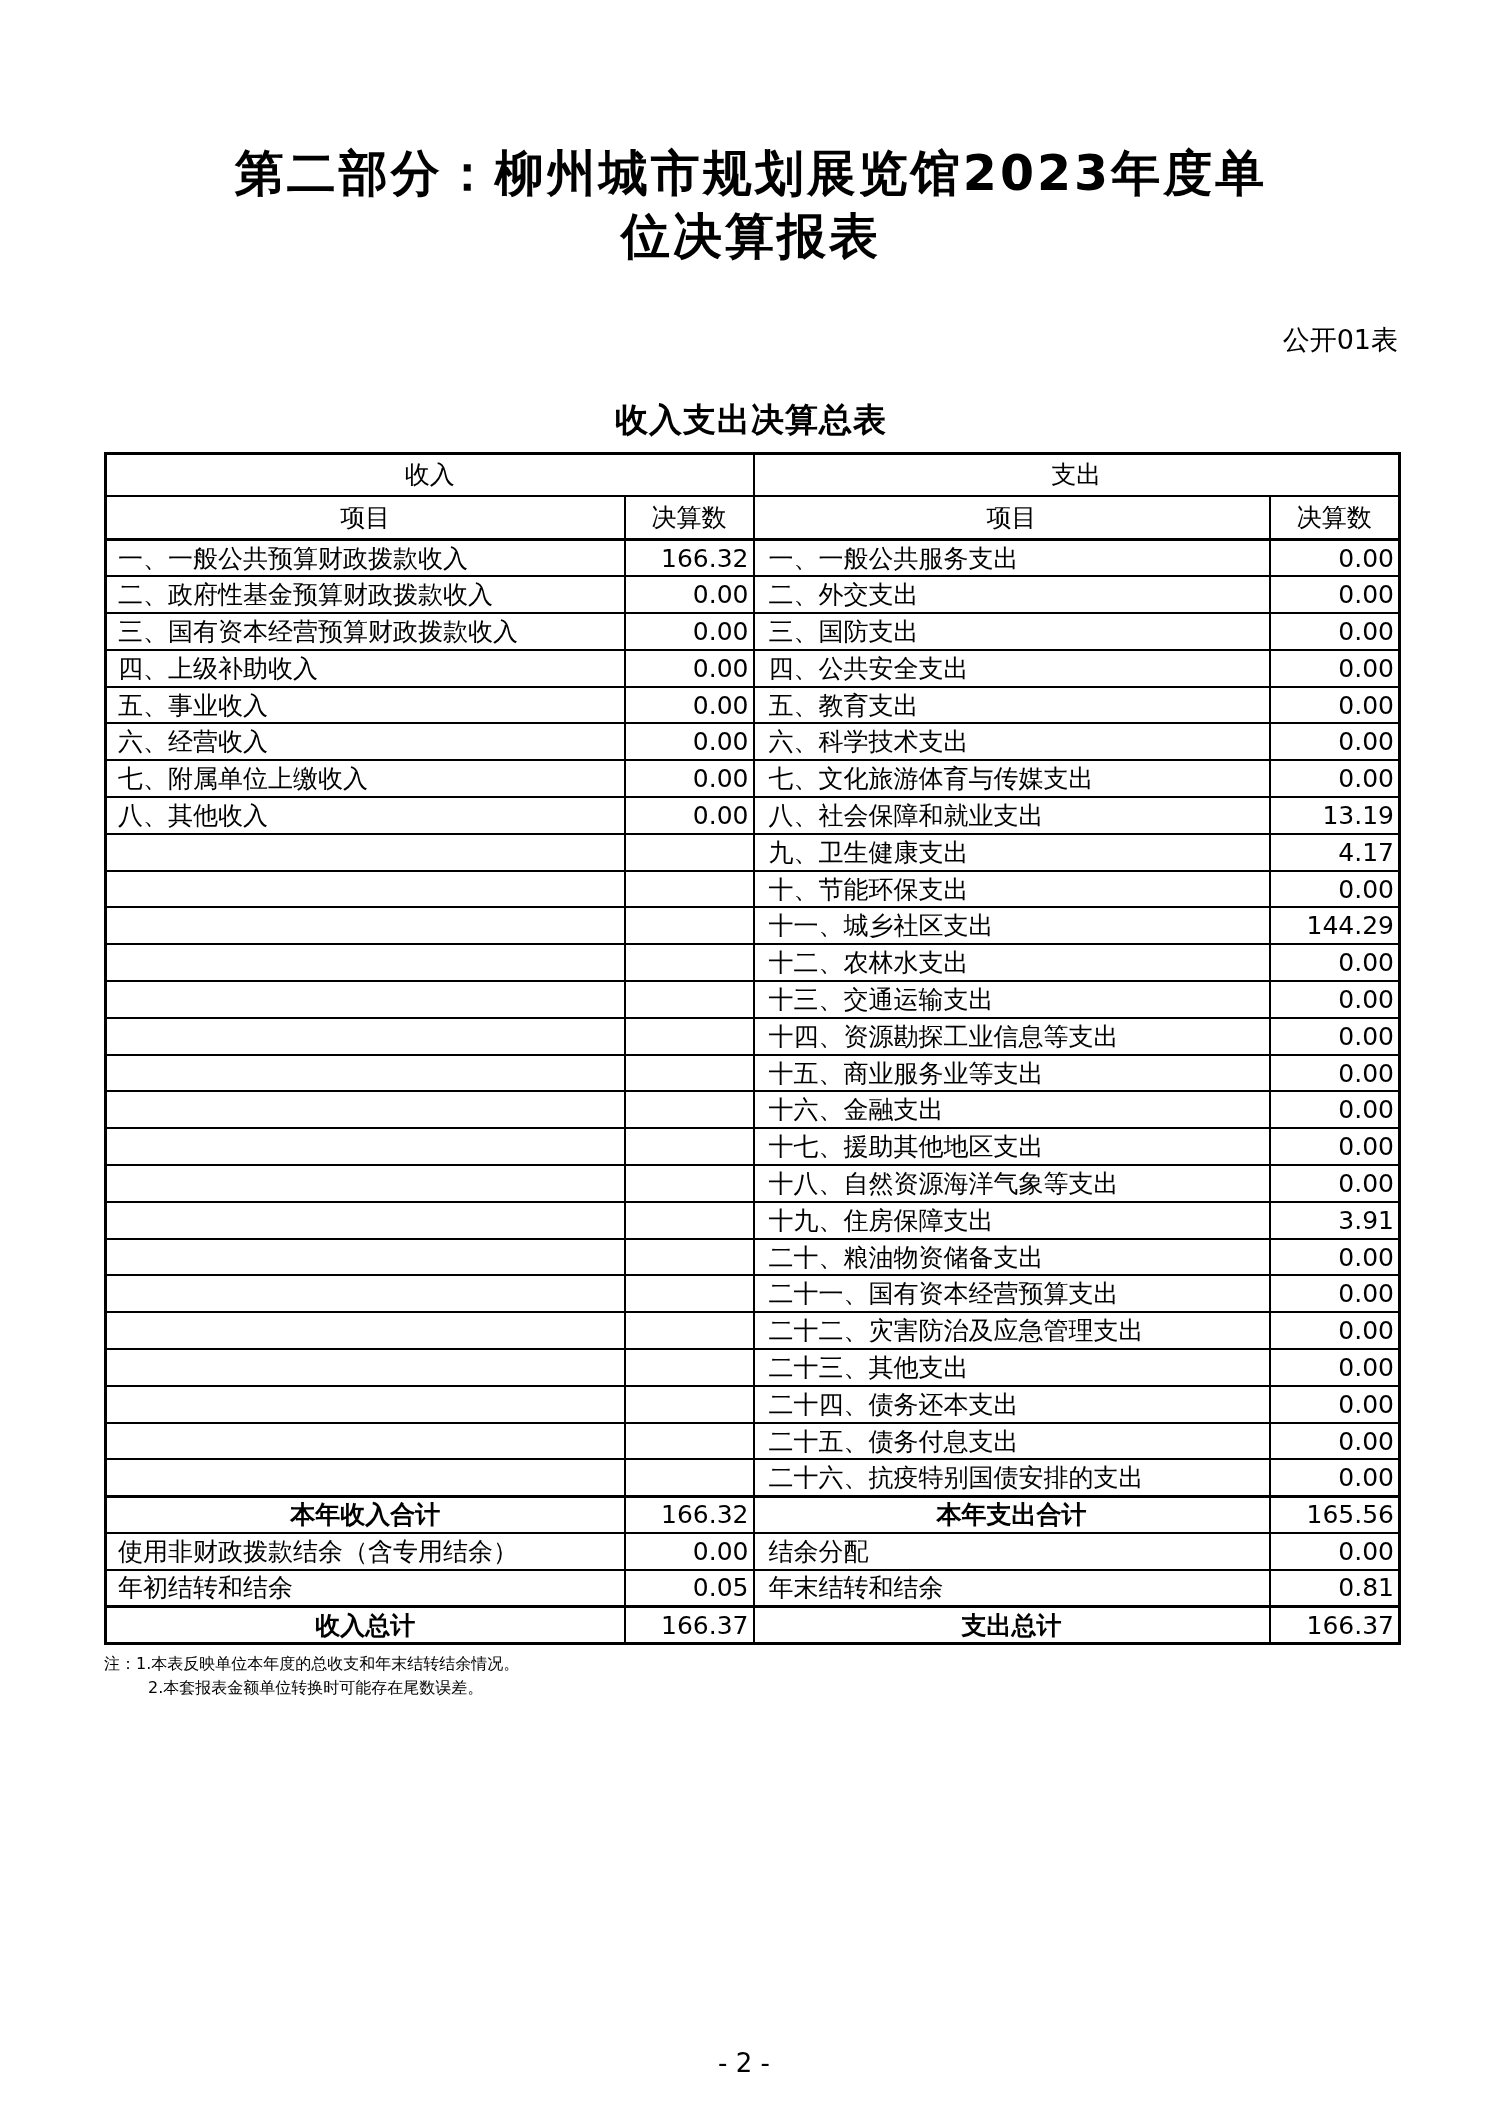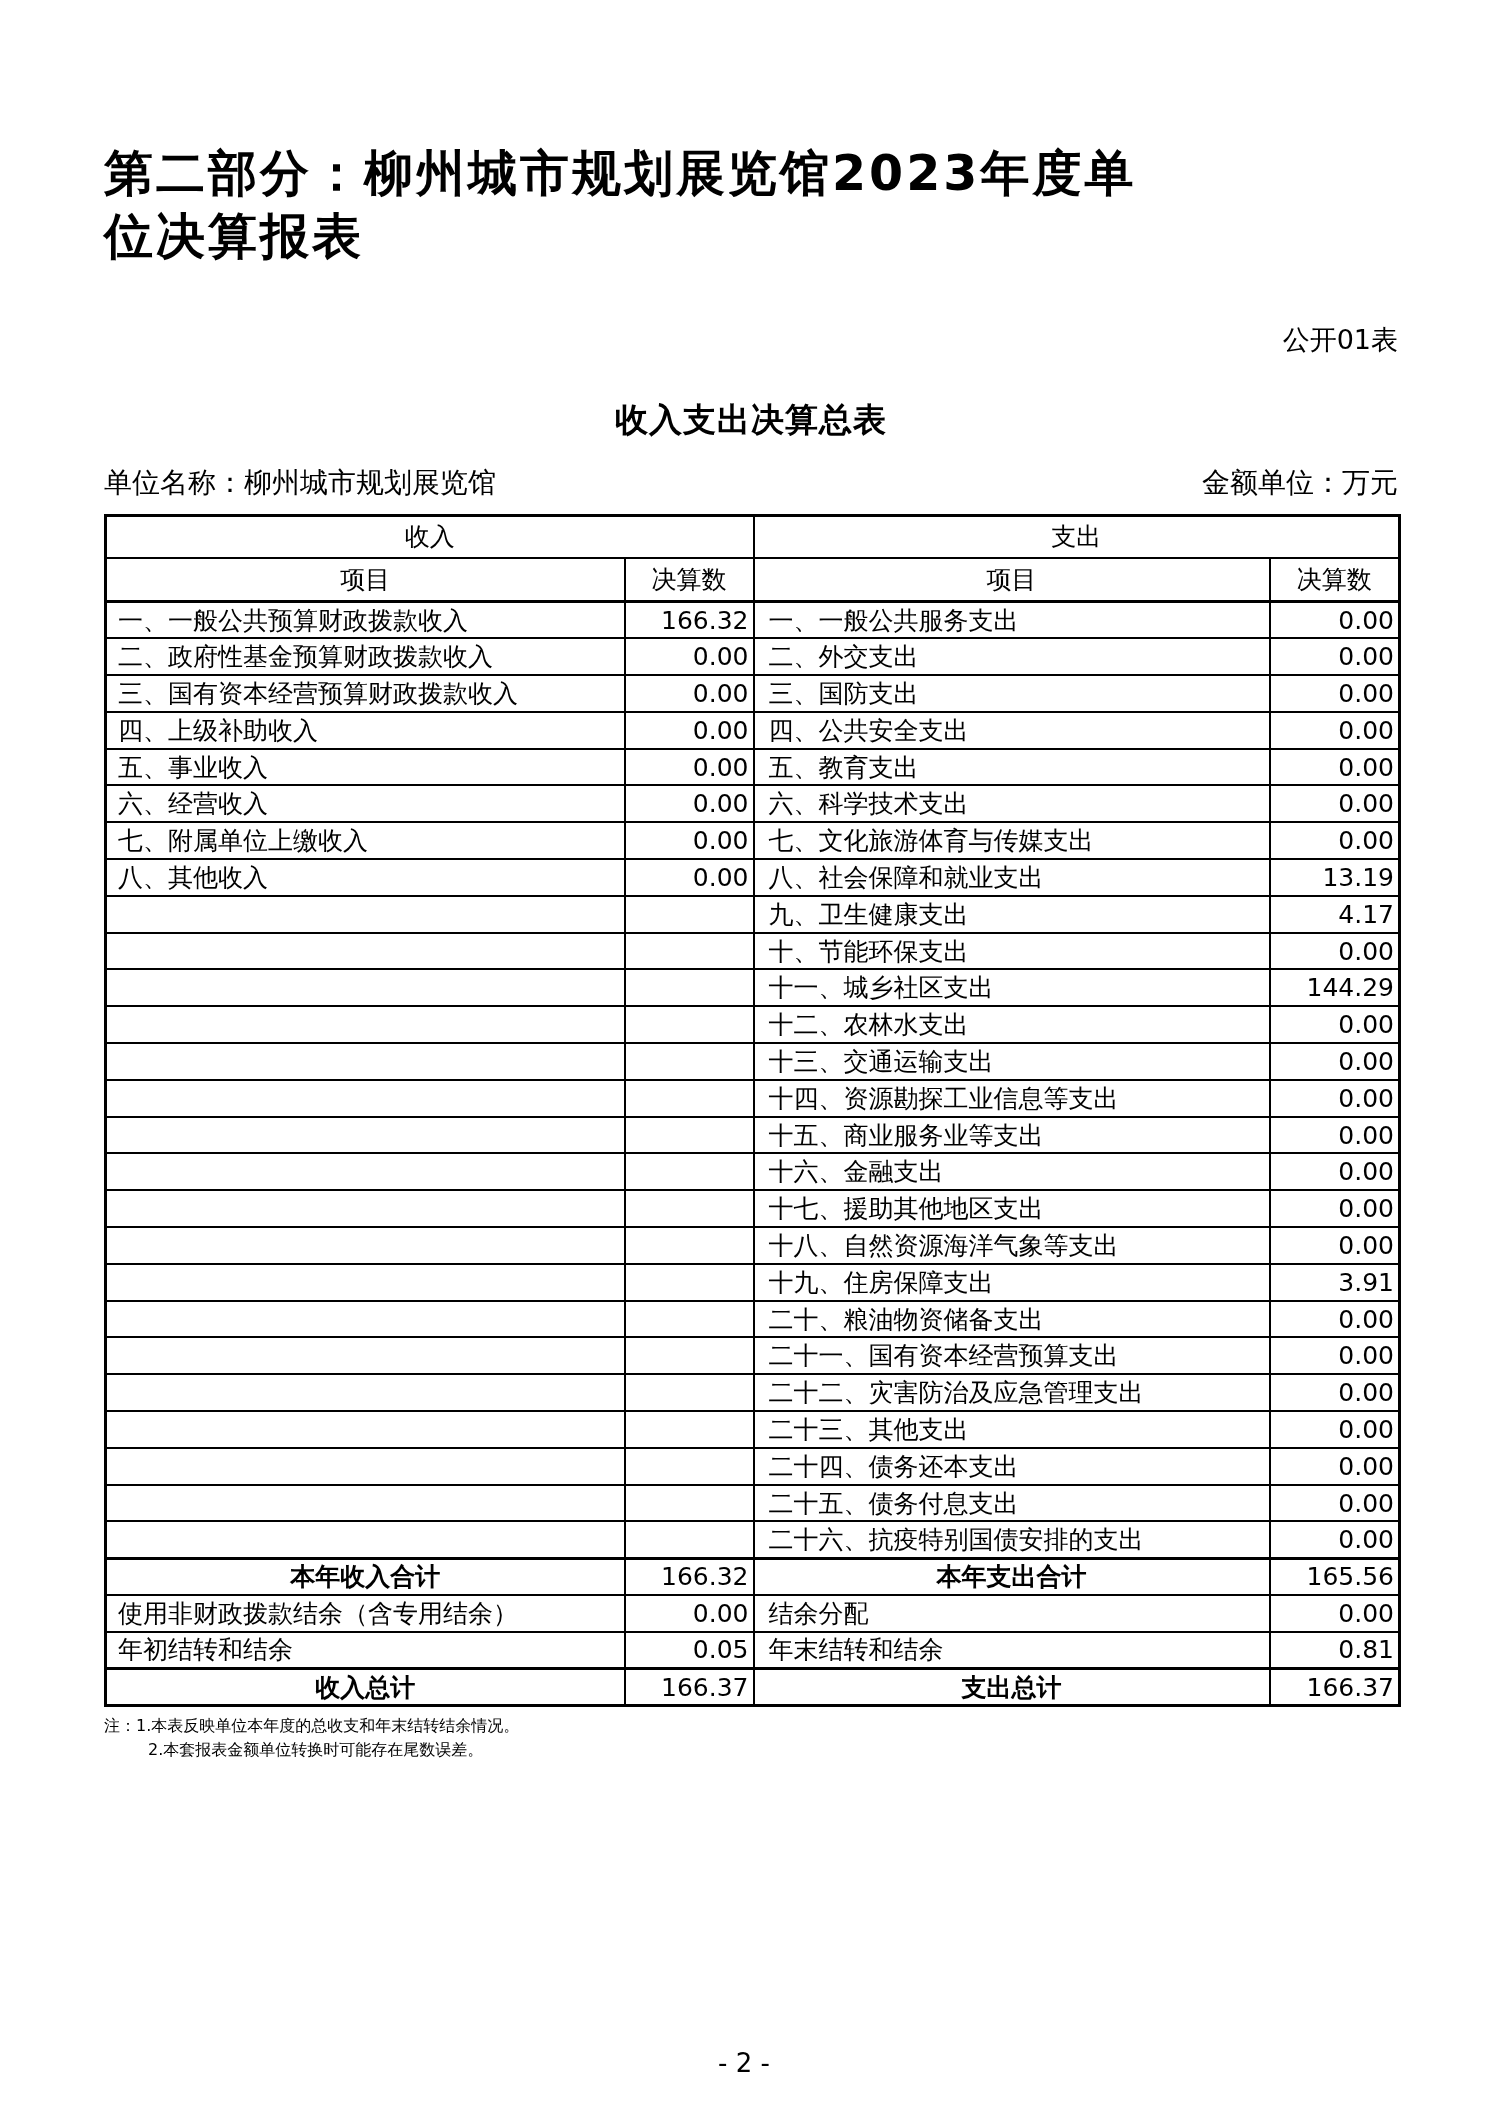--- a/index.html
+++ b/index.html
@@ -12,21 +12,21 @@
   .page {
     position: relative;
     width: 1488px; height: 2104px;
     background: #fff;
     overflow: hidden;
   }
   .content-col { width: 1294px; margin-left: 104px; }
 
   .doc-title {
     padding-top: 142px;
-    text-align: left;
+    text-align: center;
     font-size: 49px;
     font-weight: bold;
     line-height: 63px;
     letter-spacing: 3px;
   }
   .doc-title span { display: block; }
 
   .form-code {
     margin-top: 56px;
     text-align: right;
@@ -101,24 +101,20 @@
 
   <div class="content-col doc-title">
     <span>第二部分：柳州城市规划展览馆2023年度单</span>
     <span>位决算报表</span>
   </div>
 
   <div class="content-col form-code">公开01表</div>
 
   <div class="content-col table-title">收入支出决算总表</div>
 
-  <div class="content-col meta-row">
-    <span>单位名称：柳州城市规划展览馆</span>
-    <span>金额单位：万元</span>
-  </div>
 
   <table class="fin-table content-col">
     <colgroup>
       <col style="width:519px">
       <col style="width:129px">
       <col style="width:516px">
       <col style="width:130px">
     </colgroup>
     <thead>
       <tr class="section-header">

